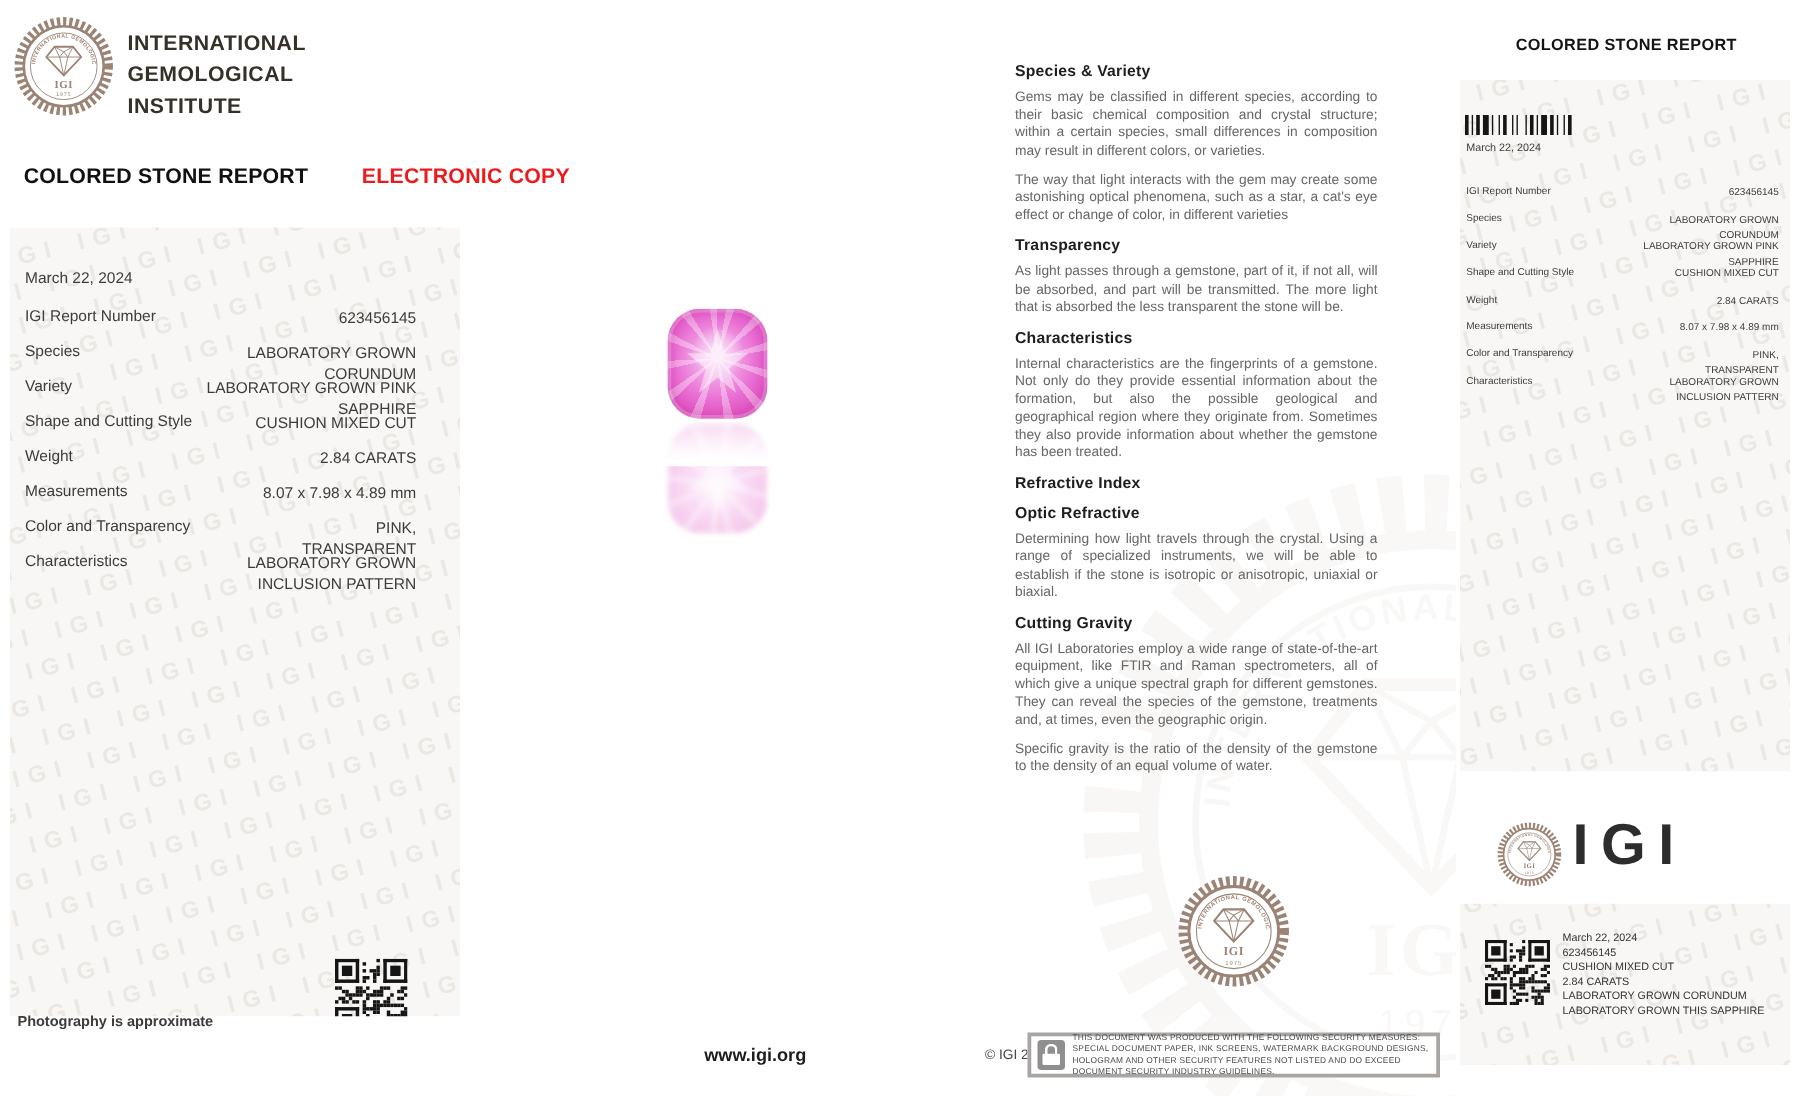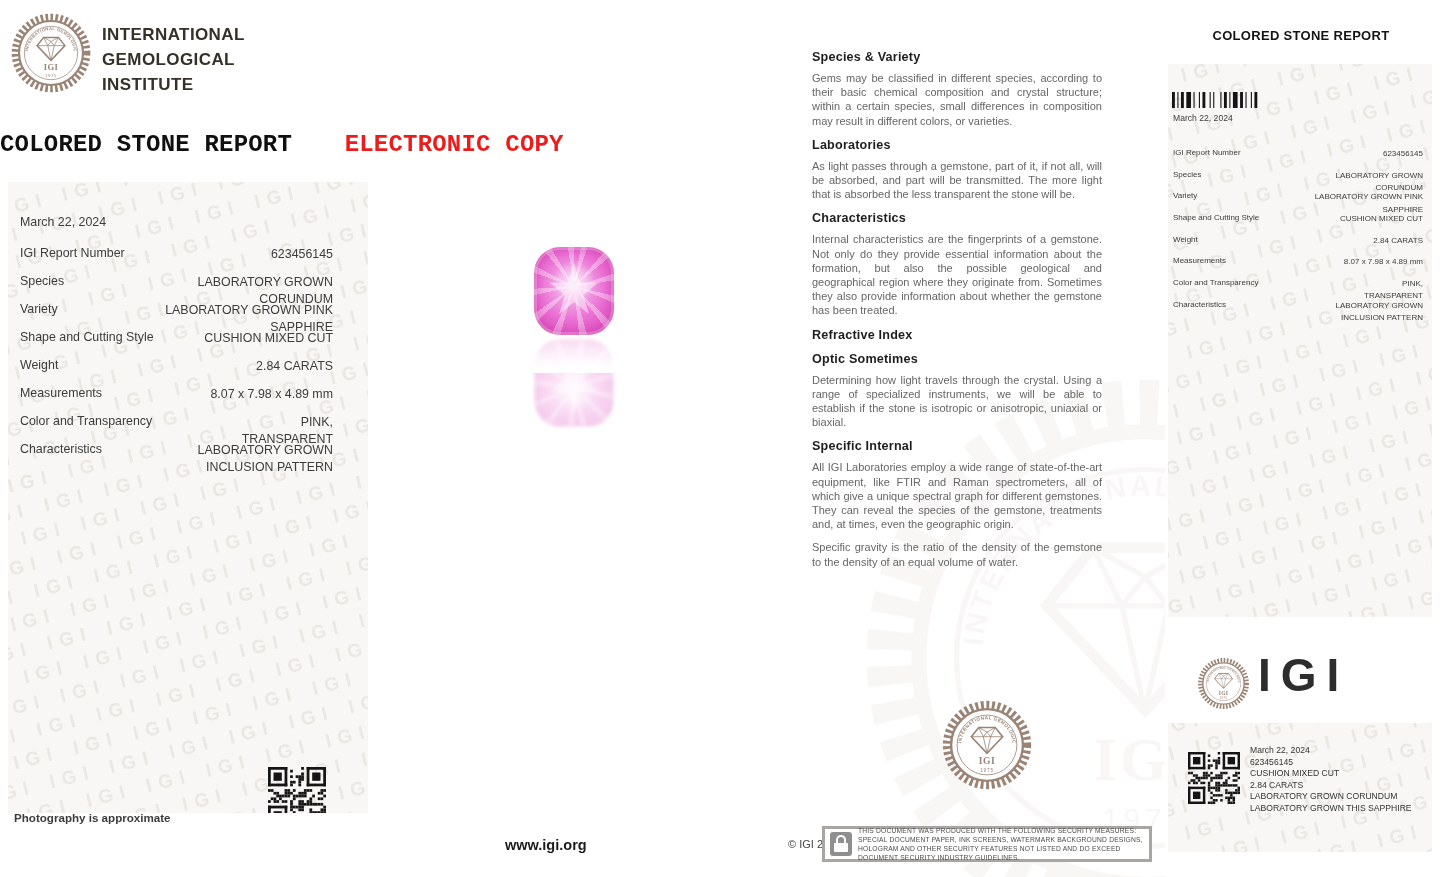--- a/index.html
+++ b/index.html
@@ -15,21 +15,21 @@
   .wm-inner{
     position:absolute;left:-40%;top:-40%;width:220%;height:220%;
     transform:rotate(-14deg);
     font-weight:bold;font-size:19px;line-height:27px;
     letter-spacing:7px;word-spacing:3px;
     color:rgba(150,132,114,0.13);white-space:pre;
   }
 
   
   .org-name{left:102px;top:22px;font-size:17px;font-weight:bold;color:#353129;line-height:25px;letter-spacing:0.4px;}
-  .report-title-line{left:0;top:131px;font-size:24px;font-weight:bold;letter-spacing:0.2px;white-space:nowrap;font-family:Liberation Mono, monospace;}
+  .report-title-line{left:19px;top:131px;font-size:17px;font-weight:bold;letter-spacing:0.2px;white-space:nowrap;}
   .report-title{color:#101010;display:inline-block;}
   .copy-type{color:#ed1c1c;display:inline-block;margin-left:38px;}
 
   
   #left-panel{left:8px;top:182px;width:360px;height:631px;}
   .lp-date{position:absolute;left:12px;top:33px;font-size:12.4px;color:#3c3c3c;}
   .lrows{position:absolute;left:12px;right:35px;top:61px;}
   .lrow{position:relative;height:28px;}
   .lrow .lbl{position:absolute;left:0;top:3px;font-size:12.4px;color:#3c3c3c;white-space:nowrap;}
   .lrow .val{position:absolute;right:0;top:3px;text-align:right;font-size:12.4px;color:#3c3c3c;}
@@ -51,21 +51,21 @@
   }
   .gem::after{
     content:'';position:absolute;inset:18%;
     background:rgba(255,255,255,.45);
     clip-path:polygon(50% 0,61% 35%,98% 35%,68% 57%,79% 91%,50% 70%,21% 91%,32% 57%,2% 35%,39% 35%);
     filter:blur(1px);
   }
   .gem.reflection{top:339px;transform:scaleY(-1);opacity:.3;filter:blur(1.6px);}
   .gem-fade{left:528px;top:339px;width:94px;height:34px;background:linear-gradient(to bottom, rgba(255,255,255,.3), #fff 85%);}
 
-  .website{left:505px;top:837px;width:140px;text-align:left;font-size:14.5px;font-weight:bold;color:#1c1c1c;}
+  .website{left:505px;top:837px;width:140px;text-align:right;font-size:14.5px;font-weight:bold;color:#1c1c1c;}
 
   
   #middle-wrap{left:770px;top:0;width:395px;height:877px;overflow:hidden;}
   .giant-seal{position:absolute;left:85px;top:368px;width:580px;height:580px;opacity:0.06;}
   #edu{position:absolute;left:42px;top:40px;width:290px;}
   #edu h3{font-size:12.6px;font-weight:bold;color:#1e1e1e;margin:10px 0 7px 0;letter-spacing:0.2px;}
   #edu p{font-size:11px;line-height:14.2px;color:#666;margin:0 0 9px 0;text-align:justify;}
   .mid-seal{left:941px;top:699px;width:92px;height:92px;}
   .copyright-line{left:788px;top:806px;width:332px;font-size:11px;color:#444;margin-top:32px;}
   .form-code{position:absolute;right:0;top:0;font-size:11px;color:#444;}
@@ -388,28 +388,29 @@
 <div class="abs website">www.igi.org</div>
 
 <div id="middle-wrap" class="abs">
   <svg class="giant-seal seal-svg">
       <use href="#seal-sym" width="580" height="580"></use>
     </svg>
 
   <div id="edu">
     <h3>Species &amp; Variety</h3>
     <p>Gems may be classified in different species, according to their basic chemical composition and crystal structure; within a certain species, small differences in composition may result in different colors, or varieties.</p>
-    <h3>Laboratories</h3>
+    <p>The way that light interacts with the gem may create some astonishing optical phenomena, such as a star, a cat's eye effect or change of color, in different varieties</p>
+    <h3>Transparency</h3>
     <p>As light passes through a gemstone, part of it, if not all, will be absorbed, and part will be transmitted. The more light that is absorbed the less transparent the stone will be.</p>
     <h3>Characteristics</h3>
     <p>Internal characteristics are the fingerprints of a gemstone. Not only do they provide essential information about the formation, but also the possible geological and geographical region where they originate from. Sometimes they also provide information about whether the gemstone has been treated.</p>
     <h3>Refractive Index</h3>
-    <h3>Optic Sometimes</h3>
+    <h3>Optic Refractive</h3>
     <p>Determining how light travels through the crystal. Using a range of specialized instruments, we will be able to establish if the stone is isotropic or anisotropic, uniaxial or biaxial.</p>
-    <h3>Specific Internal</h3>
+    <h3>Cutting Gravity</h3>
     <p>All IGI Laboratories employ a wide range of state-of-the-art equipment, like FTIR and Raman spectrometers, all of which give a unique spectral graph for different gemstones. They can reveal the species of the gemstone, treatments and, at times, even the geographic origin.</p>
     <p>Specific gravity is the ratio of the density of the gemstone to the density of an equal volume of water.</p>
   </div>
 </div>
 
 <svg class="abs mid-seal seal-svg">
     <use href="#seal-sym" width="92" height="92"></use>
   </svg>
 
 <div class="abs copyright-line">

